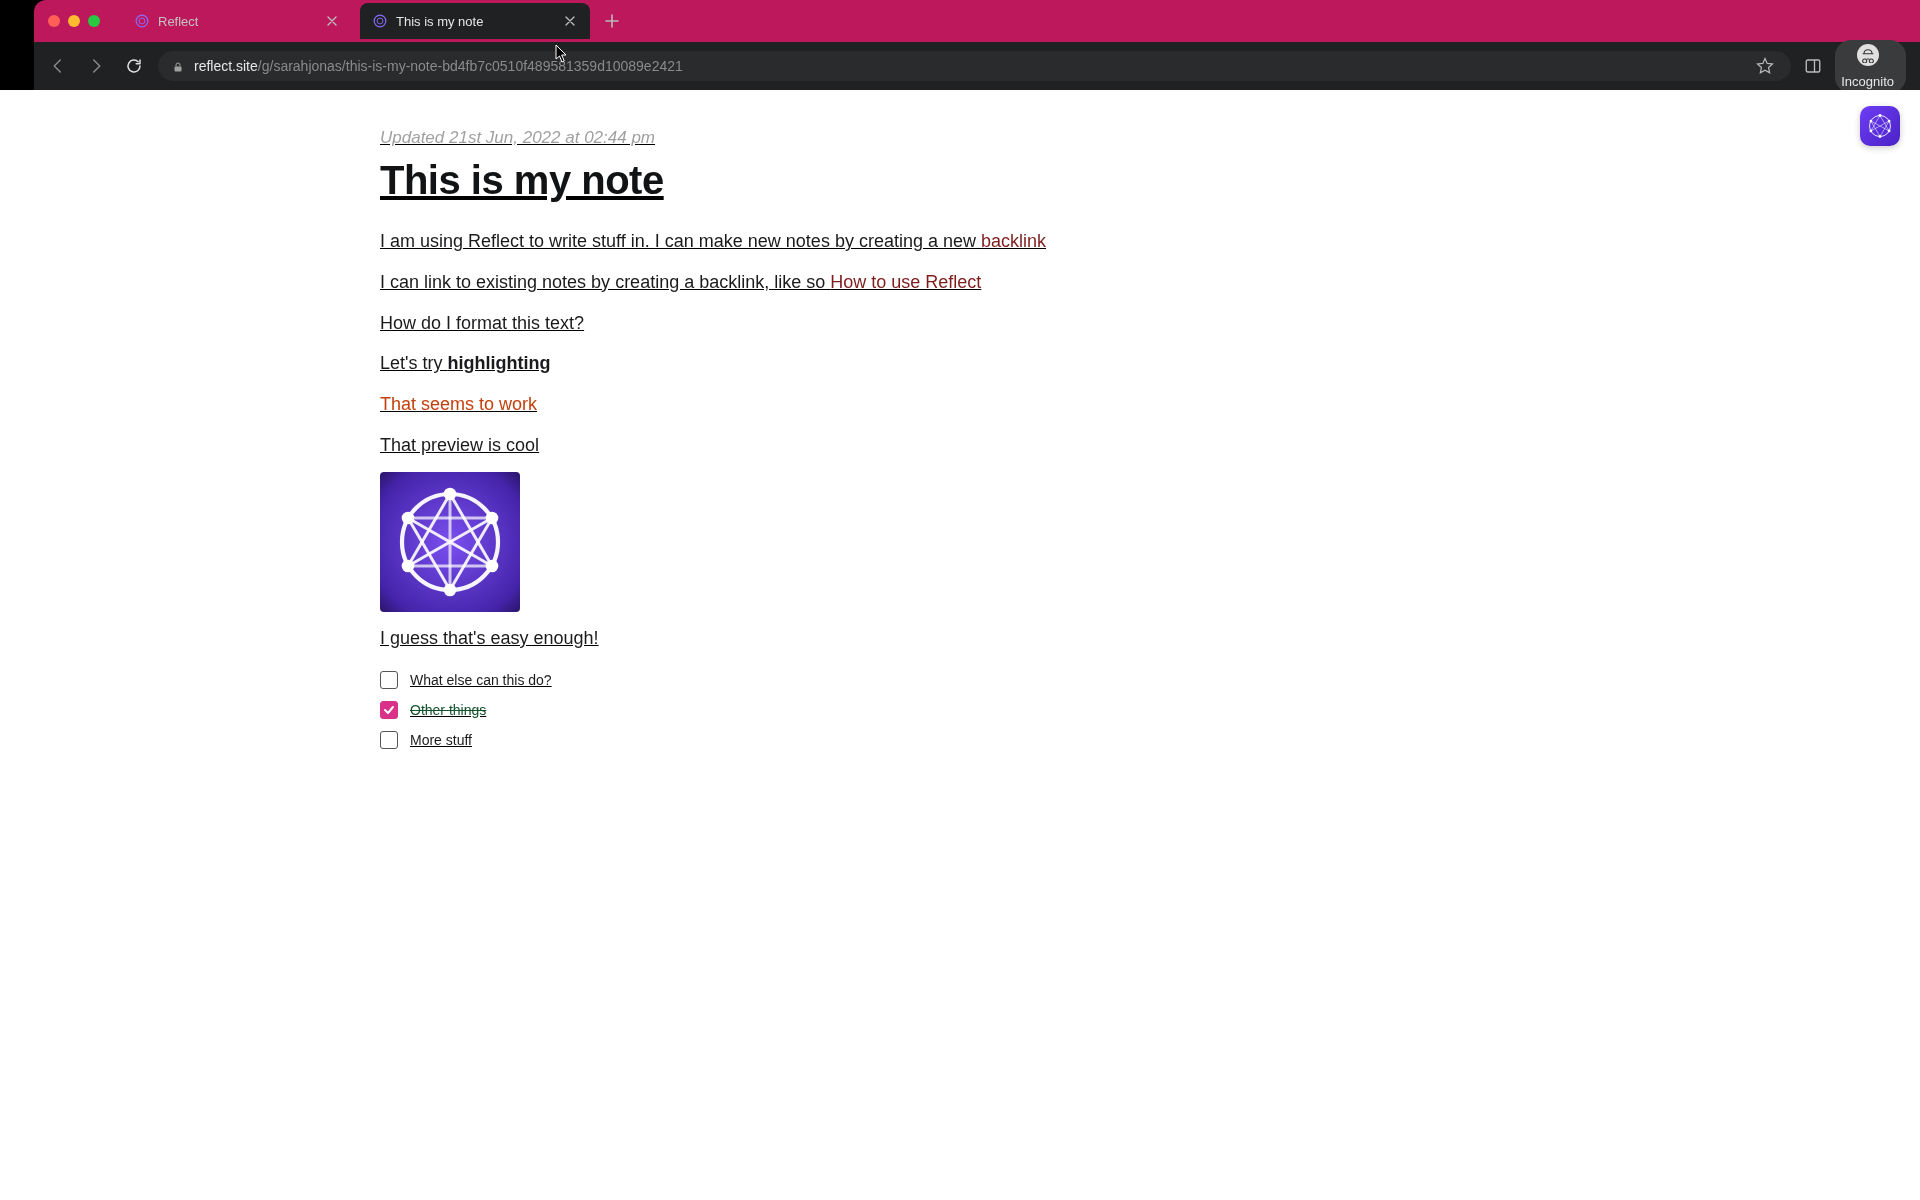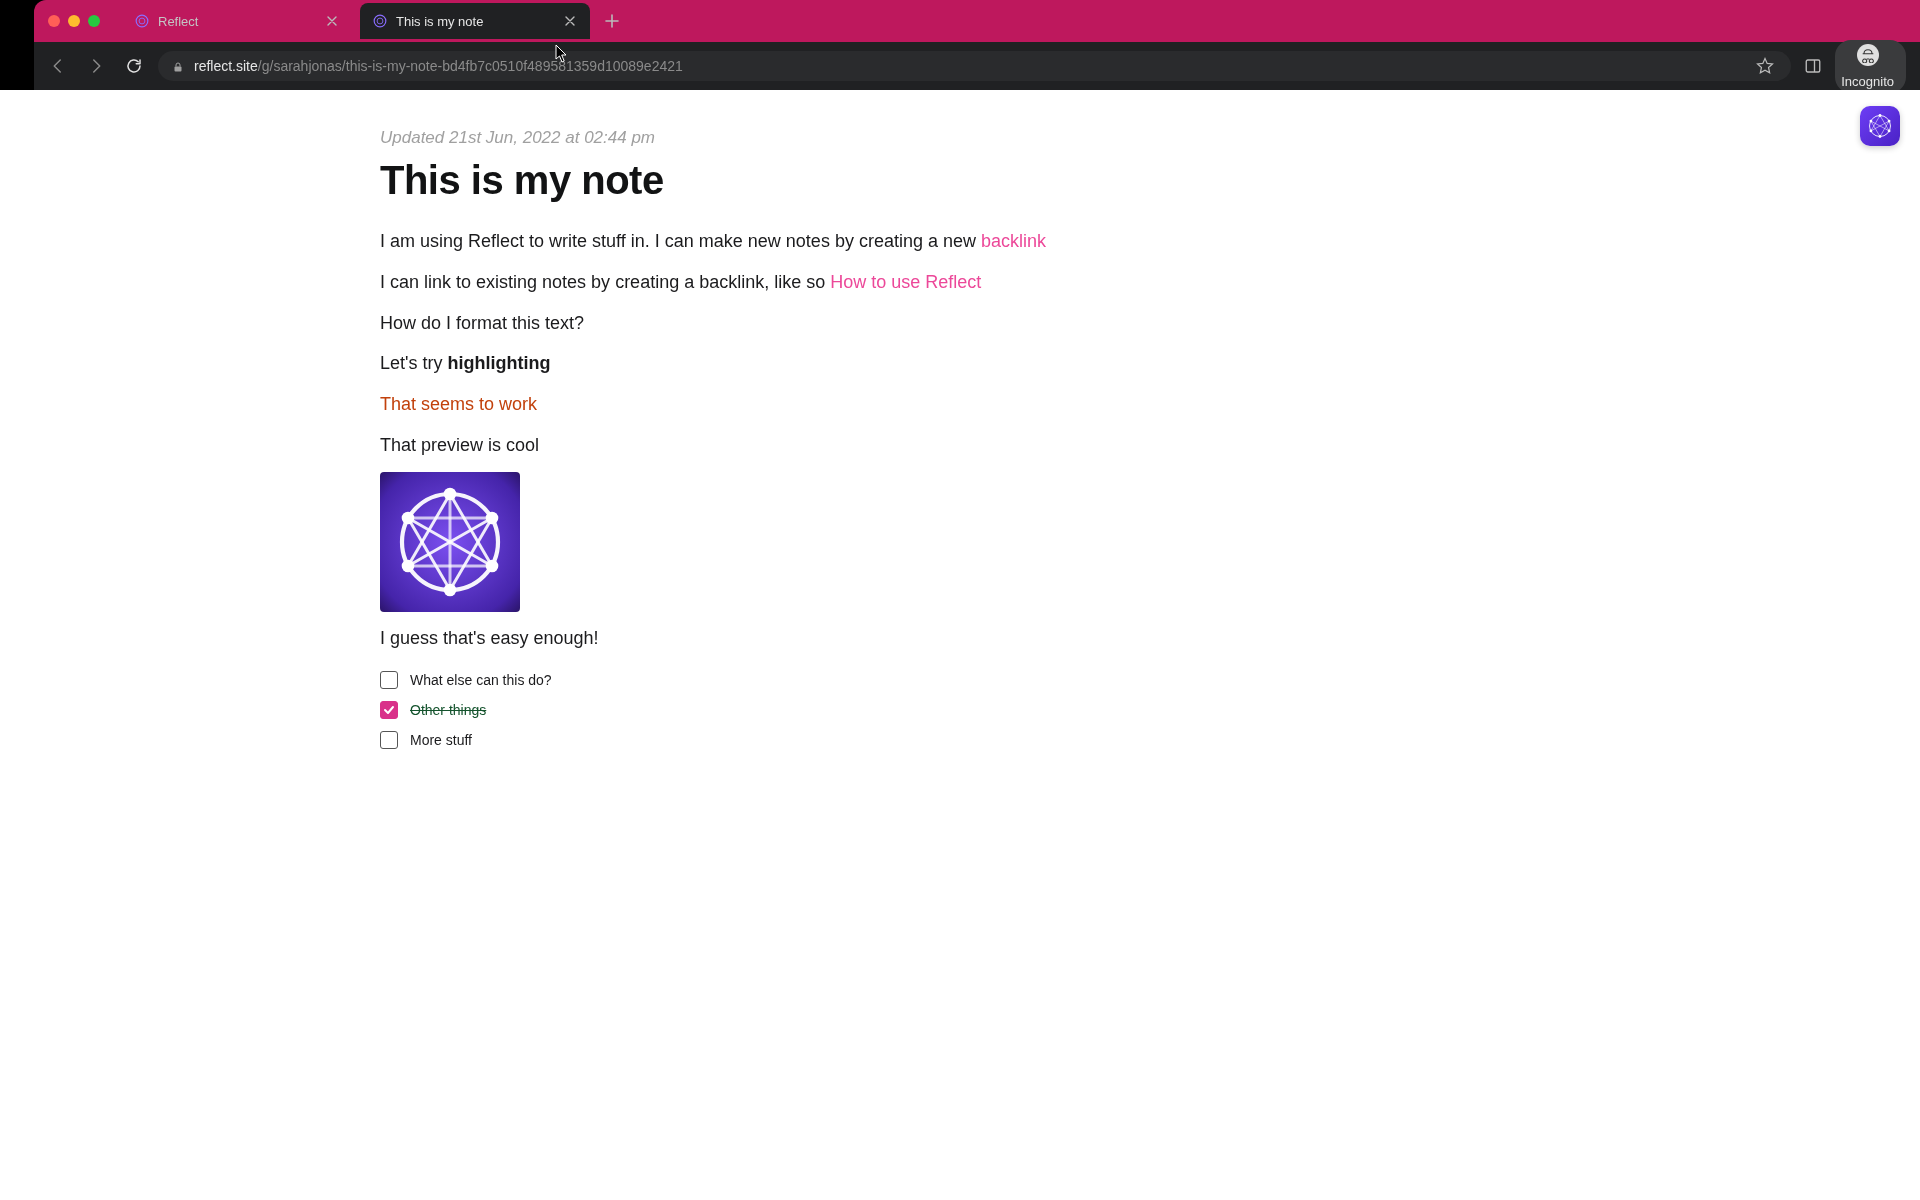--- a/index.html
+++ b/index.html
@@ -146,20 +146,21 @@
       display: flex;
       align-items: center;
       justify-content: center;
       cursor: pointer;
       box-shadow: 0 2px 6px rgba(0,0,0,0.2);
     }
     .note-content {
       max-width: 700px;
       margin-left: 380px;
       padding: 38px 0 60px 0;
+      text-decoration: underline;
     }
     .updated-line {
       color: #a0a0a0;
       font-style: italic;
       font-size: 17px;
       margin-bottom: 10px;
     }
     .note-title {
       font-size: 40px;
       font-weight: 800;
@@ -167,21 +168,21 @@
       letter-spacing: -0.5px;
       margin-bottom: 24px;
     }
     .para {
       font-size: 18px;
       color: #1b1b1d;
       line-height: 1.6;
       margin: 12px 0;
     }
     .backlink {
-      color: #ec4899;
+      color: #7f1d1d;
       cursor: pointer;
     }
     .link {
       color: #c2410c;
       cursor: pointer;
       text-decoration: none;
     }
     .bold { font-weight: 700; margin-top: 16px; }
     .image-block {
       width: 140px;

